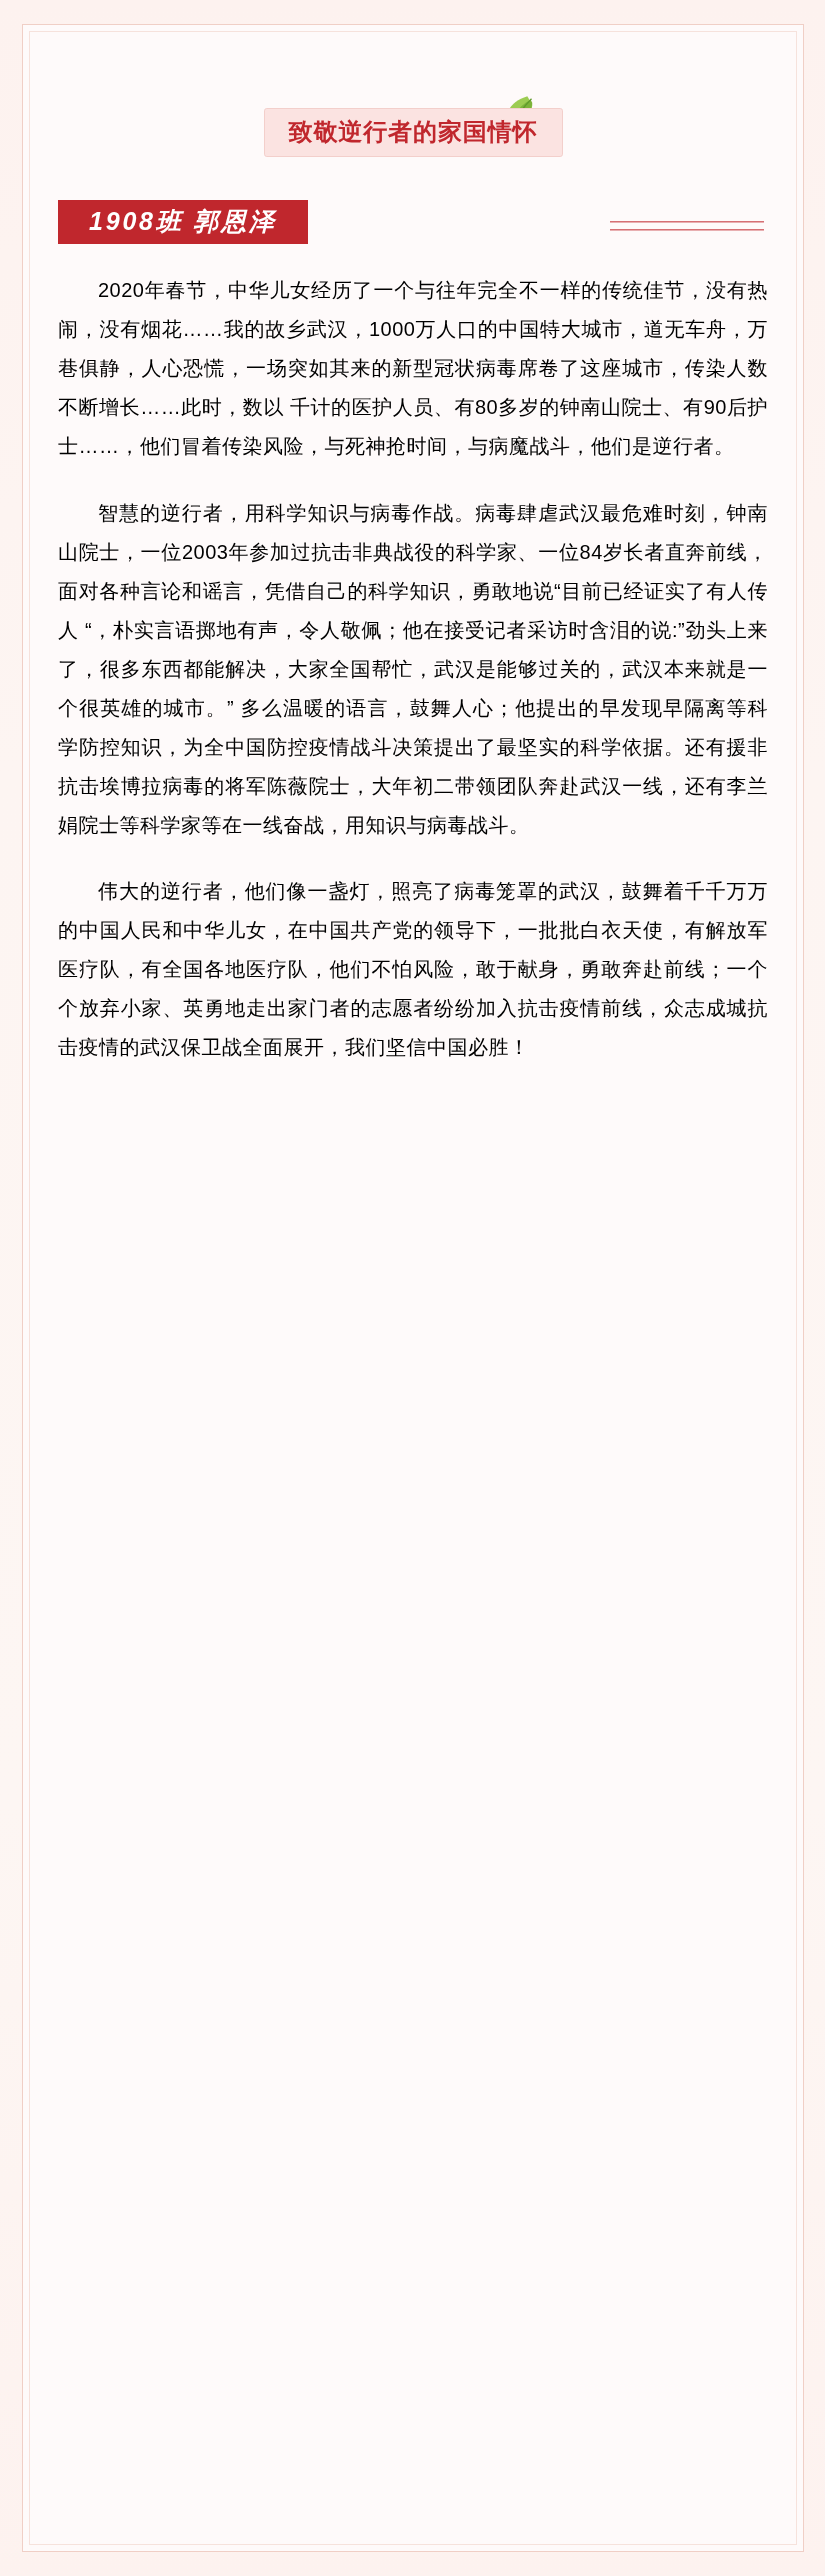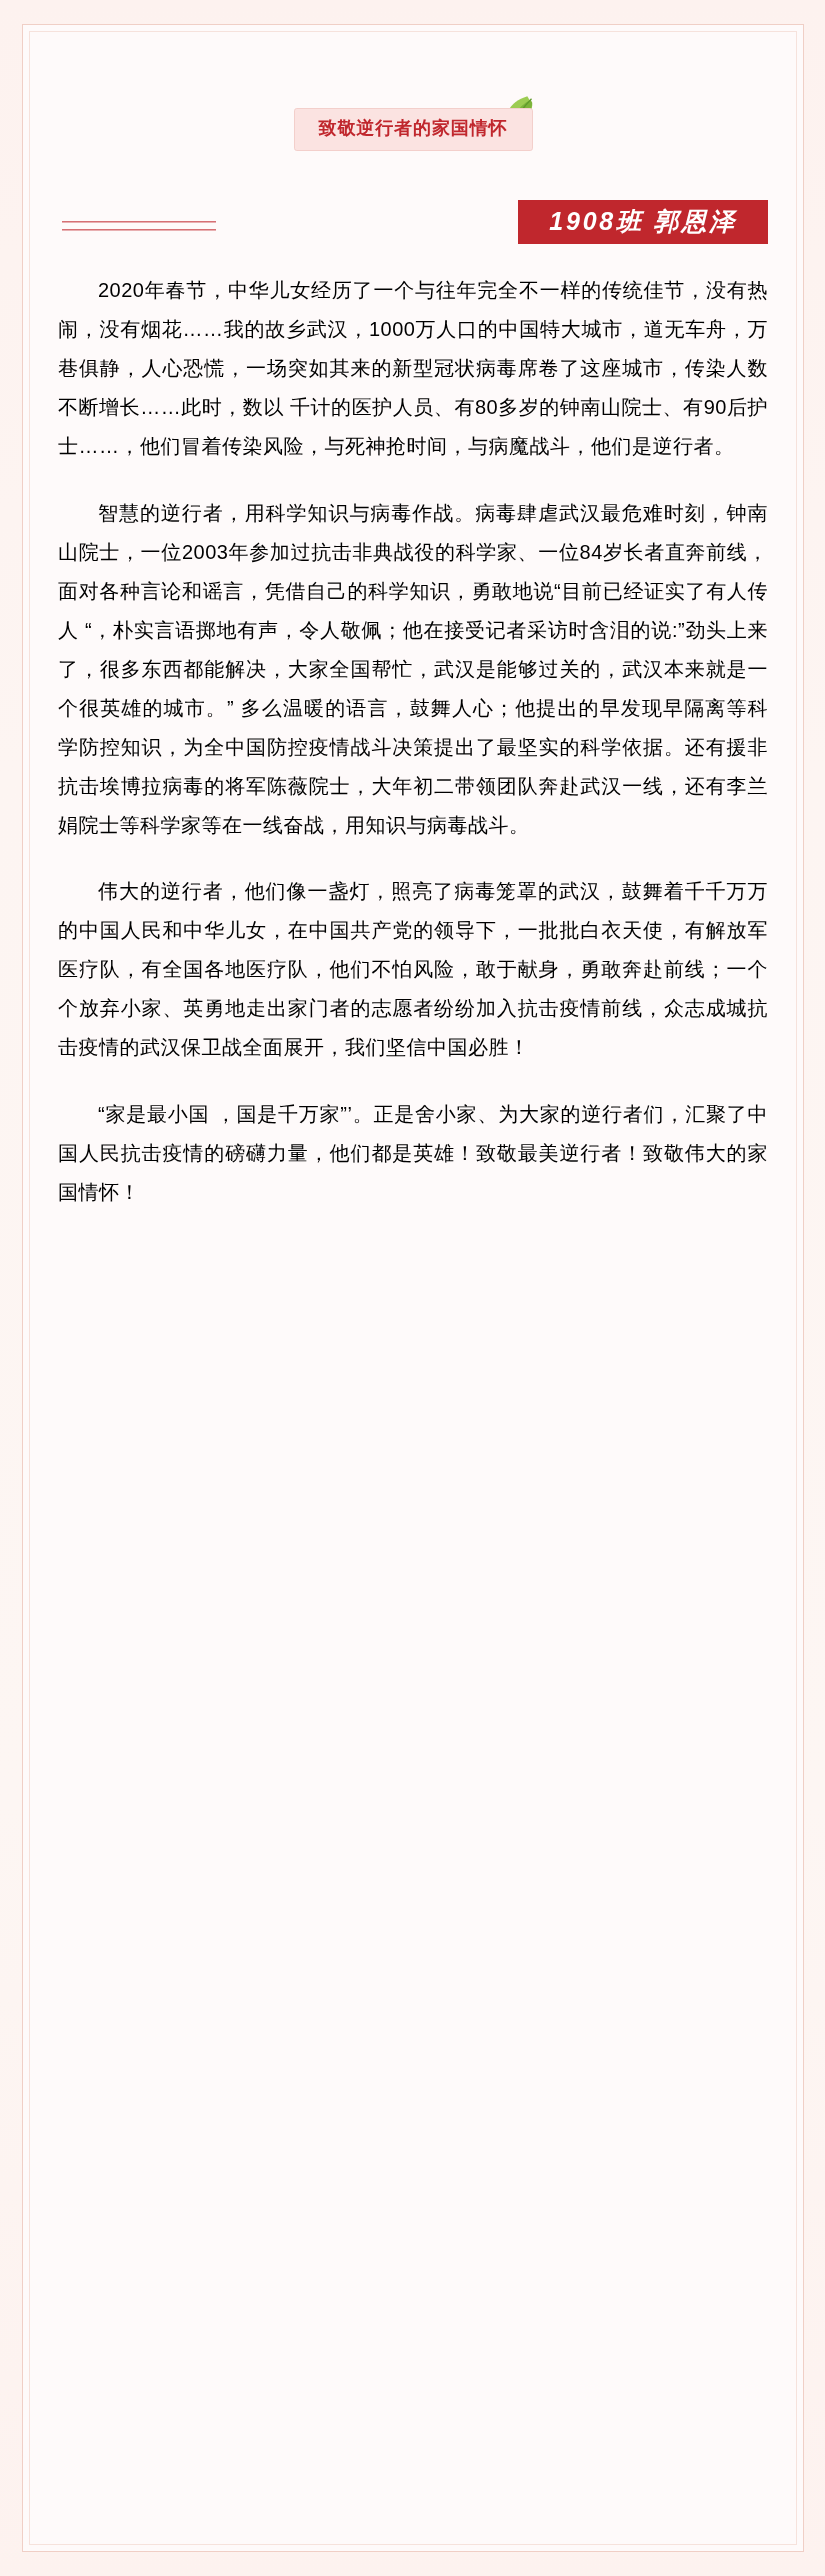--- a/index.html
+++ b/index.html
@@ -44,41 +44,41 @@
     margin-bottom: 9.2px;
     height: 68px;
   }
   .title-banner {
     display: inline-block;
     position: relative;
     background: #fbe3e1;
     border: 0.9px solid #f3cfcb;
     border-radius: 2.8px;
     padding: 10px 24px 11px 24px;
-    font-size: 18px;
+    font-size: 24px;
     font-weight: bold;
     color: #c0272d;
     letter-spacing: 0.9px;
     line-height: 1.1;
     z-index: 2;
   }
   .leaf {
     position: absolute;
     top: -14.7px;
     left: 50%;
     margin-left: 81px;
     width: 50px;
     height: 50px;
     z-index: 1;
   }
 
   
   .author-area {
     position: relative;
-    text-align: right;
+    text-align: left;
     margin: 24px 0 20px 0;
     height: 51px;
     text-decoration: underline;
   }
   .ribbon-line {
     position: absolute;
     top: 50%;
     height: 7.3px;
     width: 154px;
     transform: translateY(-50%);
@@ -135,18 +135,17 @@
     <div class="author-area">
       <span class="ribbon-line left"></span>
       <span class="ribbon-line right"></span>
       <span class="author-pill">1908班 郭恩泽</span>
     </div>
 
     <div class="body-text">
       <p class="para">2020年春节，中华儿女经历了一个与往年完全不一样的传统佳节，没有热闹，没有烟花……我的故乡武汉，1000万人口的中国特大城市，道无车舟，万巷俱静，人心恐慌，一场突如其来的新型冠状病毒席卷了这座城市，传染人数不断增长……此时，数以     千计的医护人员、有80多岁的钟南山院士、有90后护士……，他们冒着传染风险，与死神抢时间，与病魔战斗，他们是逆行者。</p>
       <p class="para">智慧的逆行者，用科学知识与病毒作战。病毒肆虐武汉最危难时刻，钟南山院士，一位2003年参加过抗击非典战役的科学家、一位84岁长者直奔前线，面对各种言论和谣言，凭借自己的科学知识，勇敢地说“目前已经证实了有人传人 “，朴实言语掷地有声，令人敬佩；他在接受记者采访时含泪的说:”劲头上来了，很多东西都能解决，大家全国帮忙，武汉是能够过关的，武汉本来就是一个很英雄的城市。” 多么温暖的语言，鼓舞人心；他提出的早发现早隔离等科学防控知识，为全中国防控疫情战斗决策提出了最坚实的科学依据。还有援非抗击埃博拉病毒的将军陈薇院士，大年初二带领团队奔赴武汉一线，还有李兰娟院士等科学家等在一线奋战，用知识与病毒战斗。</p>
       <p class="para">伟大的逆行者，他们像一盏灯，照亮了病毒笼罩的武汉，鼓舞着千千万万的中国人民和中华儿女，在中国共产党的领导下，一批批白衣天使，有解放军医疗队，有全国各地医疗队，他们不怕风险，敢于献身，勇敢奔赴前线；一个个放弃小家、英勇地走出家门者的志愿者纷纷加入抗击疫情前线，众志成城抗击疫情的武汉保卫战全面展开，我们坚信中国必胜！</p>
-      <p class="para">“家是最小国 ，国是千万家”’。正是舍小家、为大家的逆行者们，汇聚了中国人民抗击疫情的磅礴力量，他们都是英雄！致敬最美逆行者！致敬伟大的家国情怀！</p>
     </div>
 
   </div>
 </div>
 
 
 </body></html>

